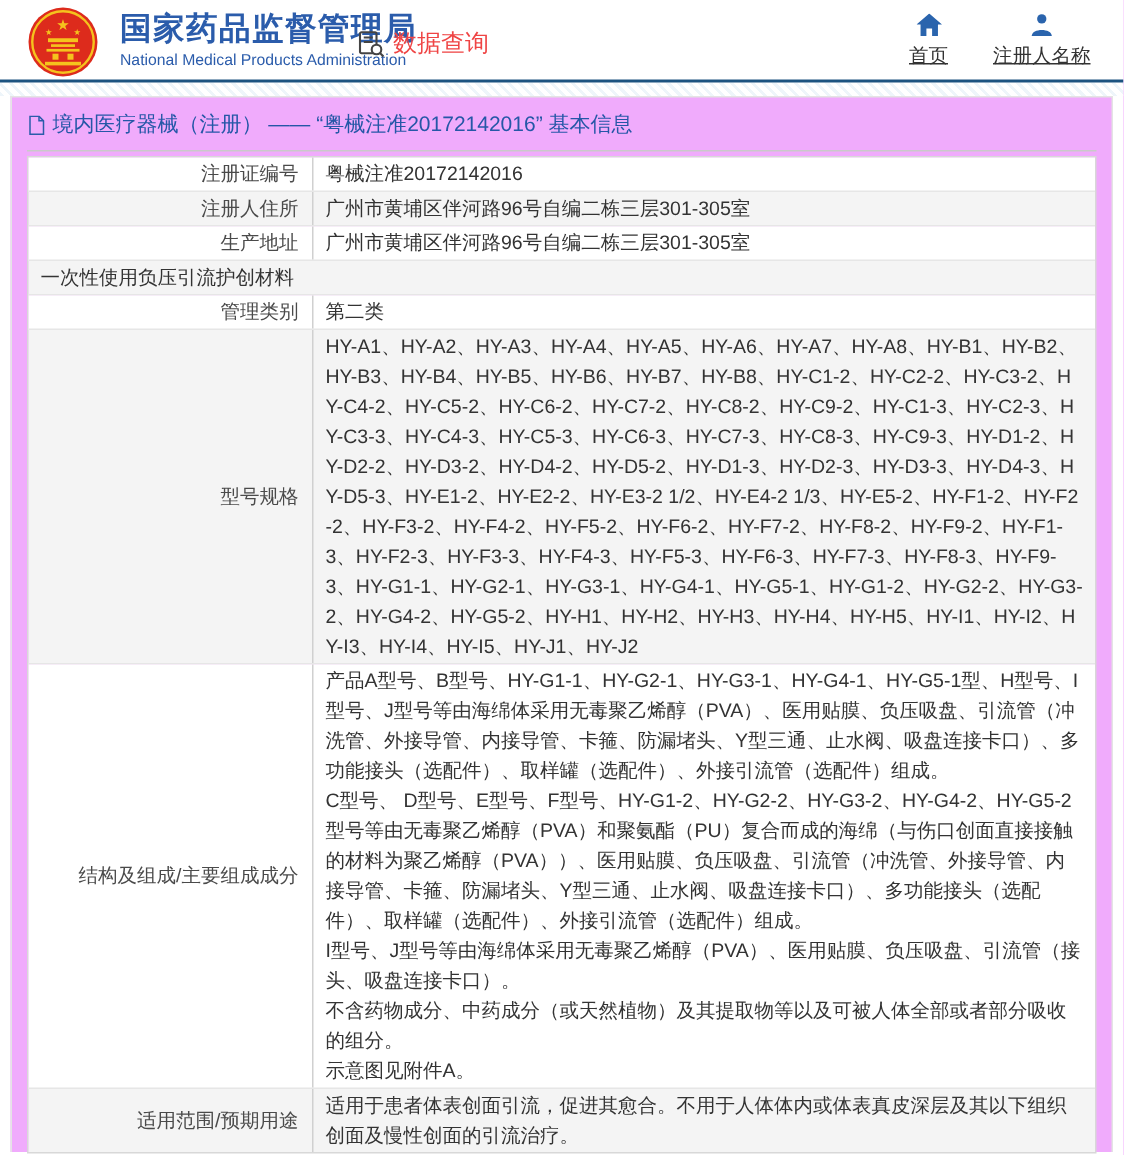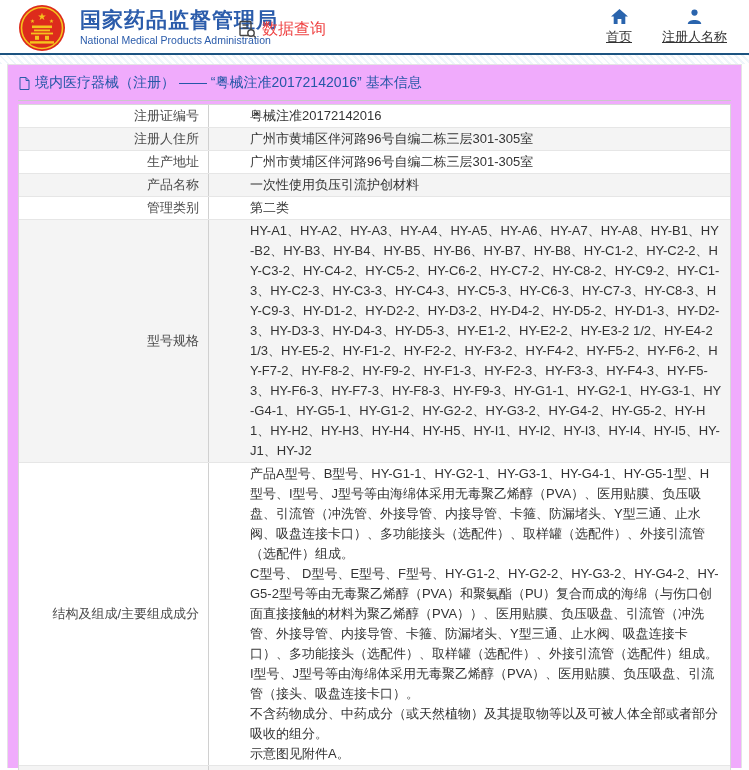--- a/index.html
+++ b/index.html
@@ -61,21 +61,21 @@
   .trow{display:flex;min-height:21px;border-bottom:1px solid var(--border-inner);background:#fff;}
   .trow:last-child{border-bottom:none;}
   .trow:nth-child(even){background:var(--alt-row);}
   .tlabel{
     flex:0 0 190px;display:flex;align-items:center;justify-content:flex-end;
     text-align:center;padding:0 9px 0 4px;color:var(--label-text);
     border-right:1px solid var(--border-divider);
   }
   .tvalue{
     flex:1;display:flex;align-items:center;padding:1px 8px;color:var(--value-text);
-    white-space:pre-line;word-break:break-all;margin-left:33px;
+    white-space:pre-line;word-break:break-all;
   }
   svg{display:block;}
 </style>
 </head>
 <body>
 
 <div class="header">
   <span class="emblem">
     <svg width="48" height="48" viewBox="0 0 48 48">
       <circle cx="24" cy="24" r="23" fill="#dd2b1c"></circle>
@@ -152,21 +152,20 @@
     </div>
     <div class="trow">
       <div class="tlabel">注册人住所</div>
       <div class="tvalue">广州市黄埔区伴河路96号自编二栋三层301-305室</div>
     </div>
     <div class="trow">
       <div class="tlabel">生产地址</div>
       <div class="tvalue">广州市黄埔区伴河路96号自编二栋三层301-305室</div>
     </div>
     <div class="trow">
-      <div class="tlabel">产品名称</div>
       <div class="tvalue">一次性使用负压引流护创材料</div>
     </div>
     <div class="trow">
       <div class="tlabel">管理类别</div>
       <div class="tvalue">第二类</div>
     </div>
     <div class="trow">
       <div class="tlabel">型号规格</div>
       <div class="tvalue">HY-A1、HY-A2、HY-A3、HY-A4、HY-A5、HY-A6、HY-A7、HY-A8、HY-B1、HY-B2、HY-B3、HY-B4、HY-B5、HY-B6、HY-B7、HY-B8、HY-C1-2、HY-C2-2、HY-C3-2、HY-C4-2、HY-C5-2、HY-C6-2、HY-C7-2、HY-C8-2、HY-C9-2、HY-C1-3、HY-C2-3、HY-C3-3、HY-C4-3、HY-C5-3、HY-C6-3、HY-C7-3、HY-C8-3、HY-C9-3、HY-D1-2、HY-D2-2、HY-D3-2、HY-D4-2、HY-D5-2、HY-D1-3、HY-D2-3、HY-D3-3、HY-D4-3、HY-D5-3、HY-E1-2、HY-E2-2、HY-E3-2 1/2、HY-E4-2 1/3、HY-E5-2、HY-F1-2、HY-F2-2、HY-F3-2、HY-F4-2、HY-F5-2、HY-F6-2、HY-F7-2、HY-F8-2、HY-F9-2、HY-F1-3、HY-F2-3、HY-F3-3、HY-F4-3、HY-F5-3、HY-F6-3、HY-F7-3、HY-F8-3、HY-F9-3、HY-G1-1、HY-G2-1、HY-G3-1、HY-G4-1、HY-G5-1、HY-G1-2、HY-G2-2、HY-G3-2、HY-G4-2、HY-G5-2、HY-H1、HY-H2、HY-H3、HY-H4、HY-H5、HY-I1、HY-I2、HY-I3、HY-I4、HY-I5、HY-J1、HY-J2</div>
     </div>

